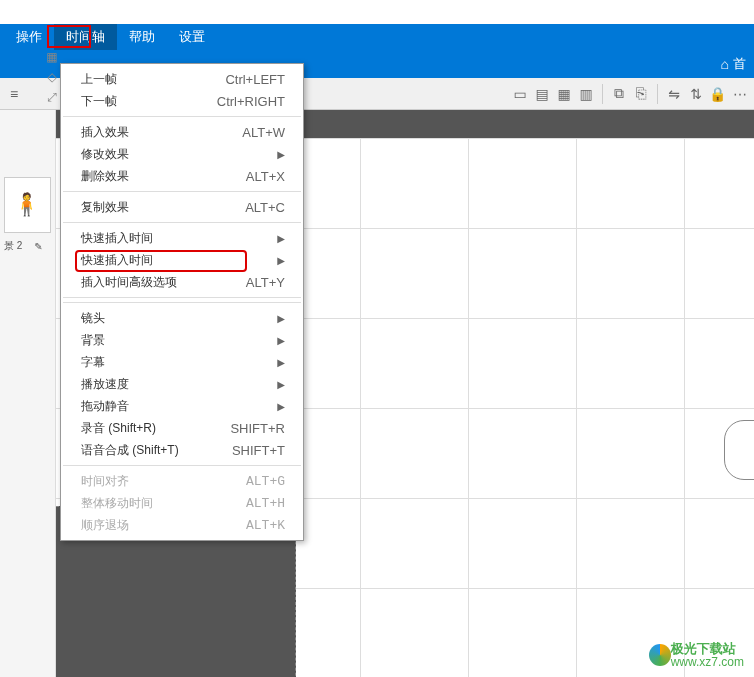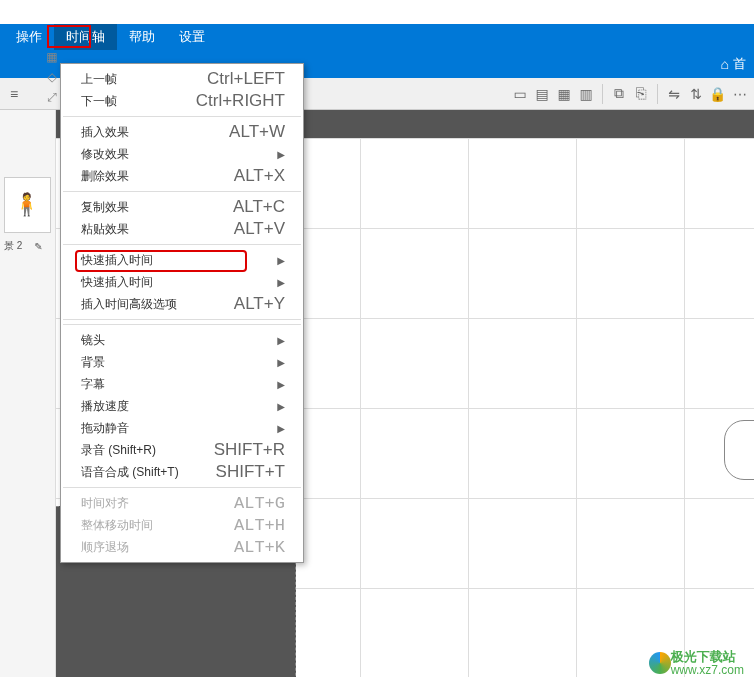--- a/index.html
+++ b/index.html
@@ -31,27 +31,27 @@
     .canvas-area { flex: 1; position: relative; background: #fff; }
     .timeline-strip { position: absolute; top: 0; left: 0; right: 0; height: 28px; background: #555; }
     .grid-bg { position: absolute; top: 28px; left: 0; right: 0; bottom: 0; background-image: linear-gradient(#ddd 1px, transparent 1px), linear-gradient(90deg, #ddd 1px, transparent 1px); background-size: 108px 90px; background-position: -20px 0; }
     .hand-shape { position: absolute; right: -20px; top: 310px; width: 50px; height: 60px; border: 1px solid #888; border-radius: 20px 0 0 20px; background: #fff; }
     
     .bottom-strip { position: absolute; bottom: 0; left: 0; width: 240px; height: 195px; background: #555; border-top: 1px dashed #888; border-right: 1px dashed #888; }
     
     .dropdown { position: absolute; top: 26px; left: 60px; width: 244px; background: #fff; border: 1px solid #999; box-shadow: 2px 2px 6px rgba(0,0,0,0.3); z-index: 100; padding: 4px 0; margin-top: 37px; }
     .dd-item { display: flex; justify-content: space-between; align-items: center; padding: 4px 18px 4px 20px; font-size: 12px; color: #333; cursor: pointer; height: 22px; }
     .dd-item.disabled { color: #aaa; cursor: default; }
-    .dd-shortcut { color: #666; font-size: 17px; }
+    .dd-shortcut { color: #666; font-size: 13px; }
     .dd-item.disabled .dd-shortcut { color: #aaa; font-family: Liberation Mono, monospace; }
     .dd-arrow { color: #666; font-size: 10px; }
     .dd-separator { height: 1px; background: #ddd; margin: 4px 2px; }
     .dd-highlight { position: absolute; border: 2px solid #d00; border-radius: 4px; left: 14px; top: 186px; width: 172px; height: 22px; pointer-events: none; }
     
-    .watermark { position: absolute; bottom: 0; right: 10px; display: flex; align-items: center; z-index: 50; }
+    .watermark { position: absolute; bottom: 8px; right: 10px; display: flex; align-items: center; z-index: 50; }
     .wm-logo { width: 22px; height: 22px; border-radius: 50%; background: conic-gradient(#ffa500, #4caf50, #2196f3); }
     .wm-text { display: flex; flex-direction: column; line-height: 1.1; }
     .wm-cn { color: #4caf50; font-weight: bold; font-size: 13px; }
     .wm-url { color: #4caf50; font-size: 12px; }
   </style>
 </head>
 <body>
 
 <div class="menubar">
   <div class="menubar-item">操作</div>
@@ -130,24 +130,20 @@
     </div>
     <div class="dd-item">
       <span>删除效果</span>
       <span class="dd-shortcut">ALT+X</span>
     </div>
     <div class="dd-separator"></div>
     <div class="dd-item">
       <span>复制效果</span>
       <span class="dd-shortcut">ALT+C</span>
     </div>
-    <div class="dd-item">
-      <span>粘贴效果</span>
-      <span class="dd-shortcut">ALT+V</span>
-    </div>
     <div class="dd-separator"></div>
     <div class="dd-item">
       <span>快速插入时间</span>
       <span class="dd-arrow">▶</span>
     </div>
     <div class="dd-item">
       <span>快速插入时间</span>
       <span class="dd-arrow">▶</span>
     </div>
     <div class="dd-item">

